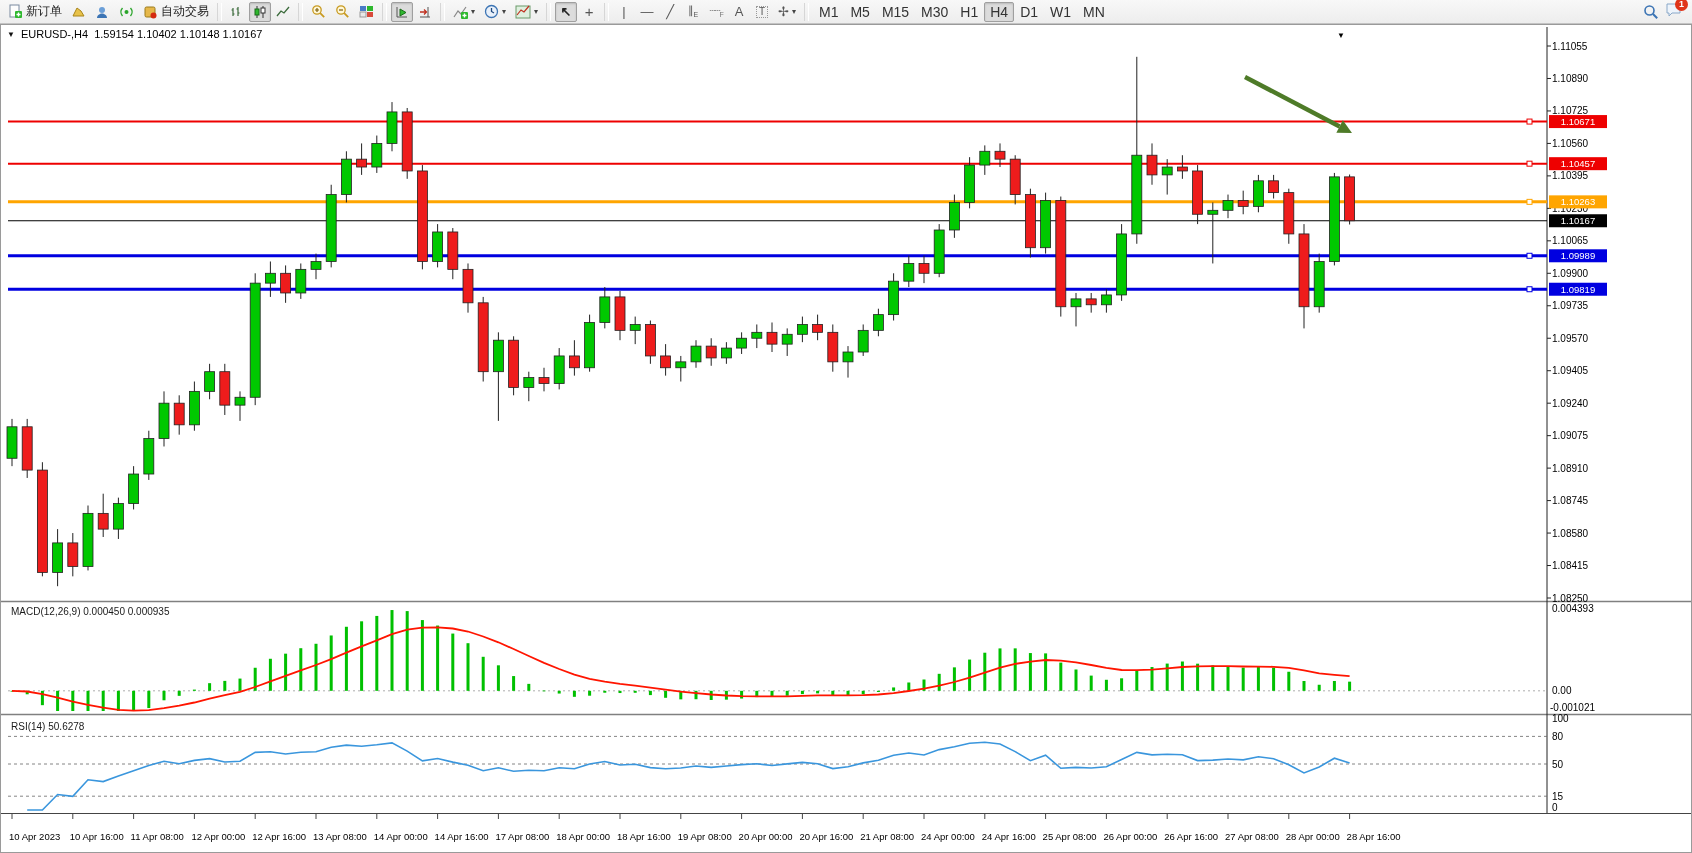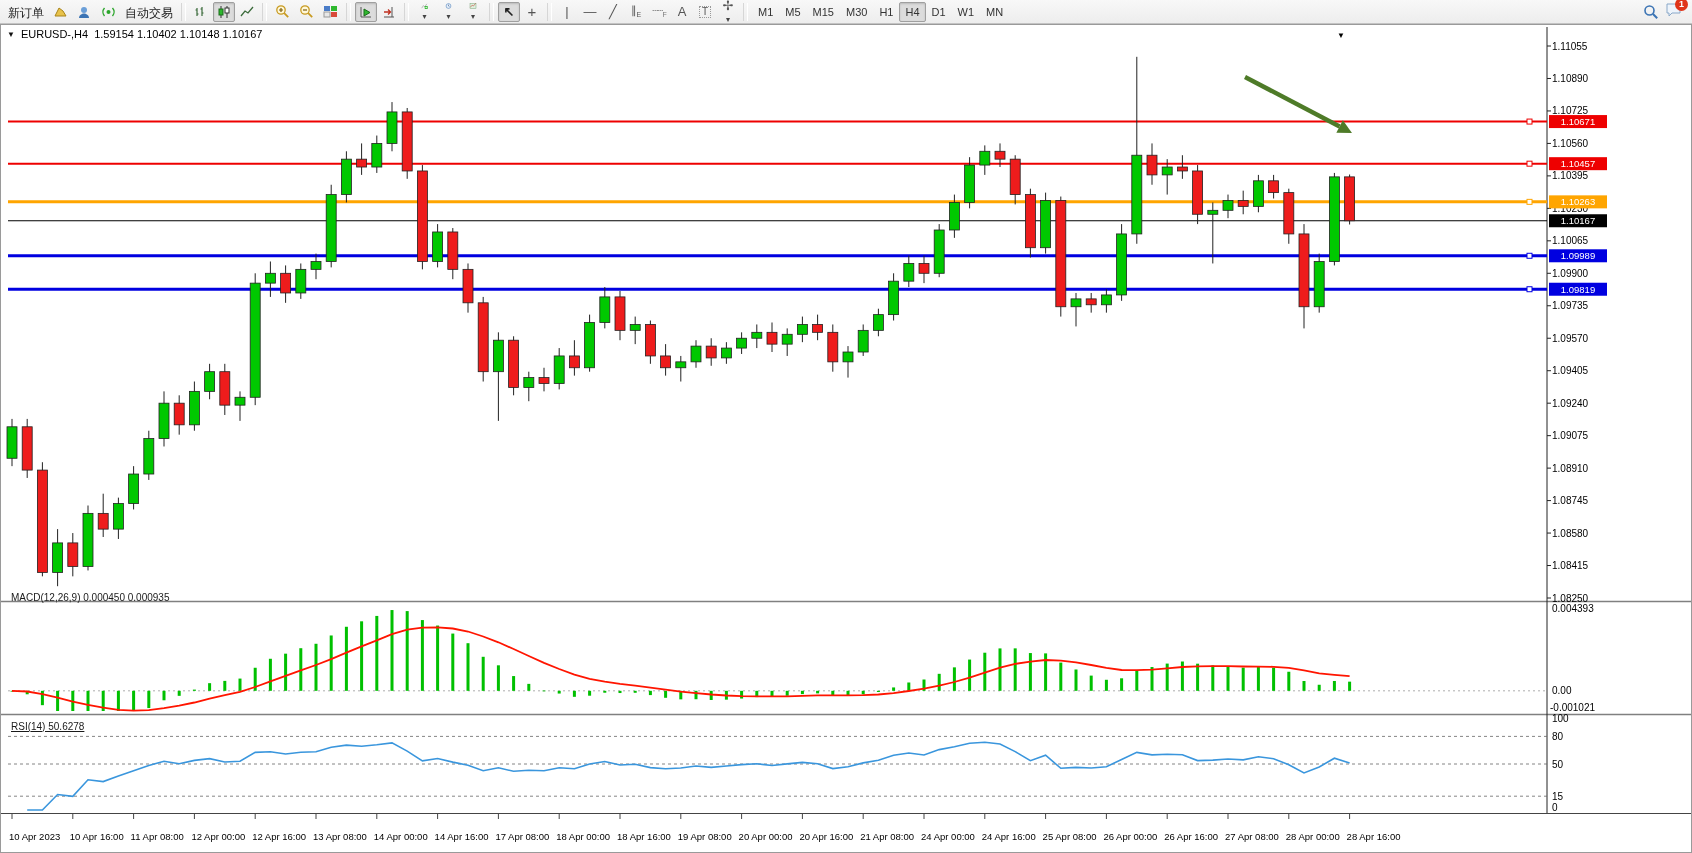--- a/index.html
+++ b/index.html
@@ -7,40 +7,40 @@
               font-family:"Liberation Sans", sans-serif; }
   #app { position:relative; width:1692px; height:853px; }
 
   
   .toolbar { position:absolute; top:0; left:0; right:0; height:24px;
     background:linear-gradient(#f8f8f8,#ededed); border-bottom:1px solid #c3c3c3;
     display:flex; align-items:center; padding:0 4px; gap:1px; }
   .tb-sep { width:5px; height:18px; border-left:1px solid #d6d6d6; border-right:1px solid #fff; margin:0 3px; }
   .tb-btn { height:20px; min-width:22px; display:flex; align-items:center; justify-content:center;
     padding:0 3px; border:1px solid transparent; border-radius:2px; font-size:12px; color:#222;
-    cursor:default; gap:3px; white-space:nowrap;flex-direction:column; }
+    cursor:default; gap:3px; white-space:nowrap; }
   .tb-btn.active { background:#dcdcdc; border:1px solid #9f9f9f; box-shadow:inset 0 1px 2px rgba(0,0,0,.15); }
   .tb-btn .caret { font-size:8px; color:#444; }
-  .tf-btn { font-size:11px; color:#333; padding:0 5px; }
+  .tf-btn { font-size:14px; color:#333; padding:0 5px; }
   .glyph { font-size:13px; line-height:1; }
   .toolbar-right { margin-left:auto; display:flex; align-items:center; gap:6px; padding-right:6px; }
   .chat-wrap { position:relative; }
   .badge { position:absolute; top:-4px; right:-6px; background:#e03418; color:#fff;
     font-size:9px; width:13px; height:13px; border-radius:50%; display:flex;
     align-items:center; justify-content:center; font-weight:bold; }
 
   
   .chart-window { position:absolute; top:24px; left:0; width:1692px; height:829px;
     border:1px solid #9a9a9a; background:#fff; }
   .title-row { position:absolute; top:3px; left:6px; font-size:11px; color:#000;
     display:flex; align-items:center; gap:6px; z-index:5; }
   .title-row .tri { font-size:8px; color:#111; }
   .panel-label { position:absolute; font-size:10px; color:#1a1a1a; z-index:5; }
-  #macd-label { top:567px; left:10px; }
-  #rsi-label  { top:696px; left:10px;text-decoration:underline; }
+  #macd-label { top:581px; left:10px; }
+  #rsi-label  { top:696px; left:10px; }
   svg text { font-family:"Liberation Sans", sans-serif; }
   .scroll-tri { position:absolute; top:6px; left:1336px; font-size:8px; color:#000; z-index:5; }
 </style>
 </head>
 <body>
 
 <div id="app">
 
   <div class="toolbar">
     <div class="tb-btn">

